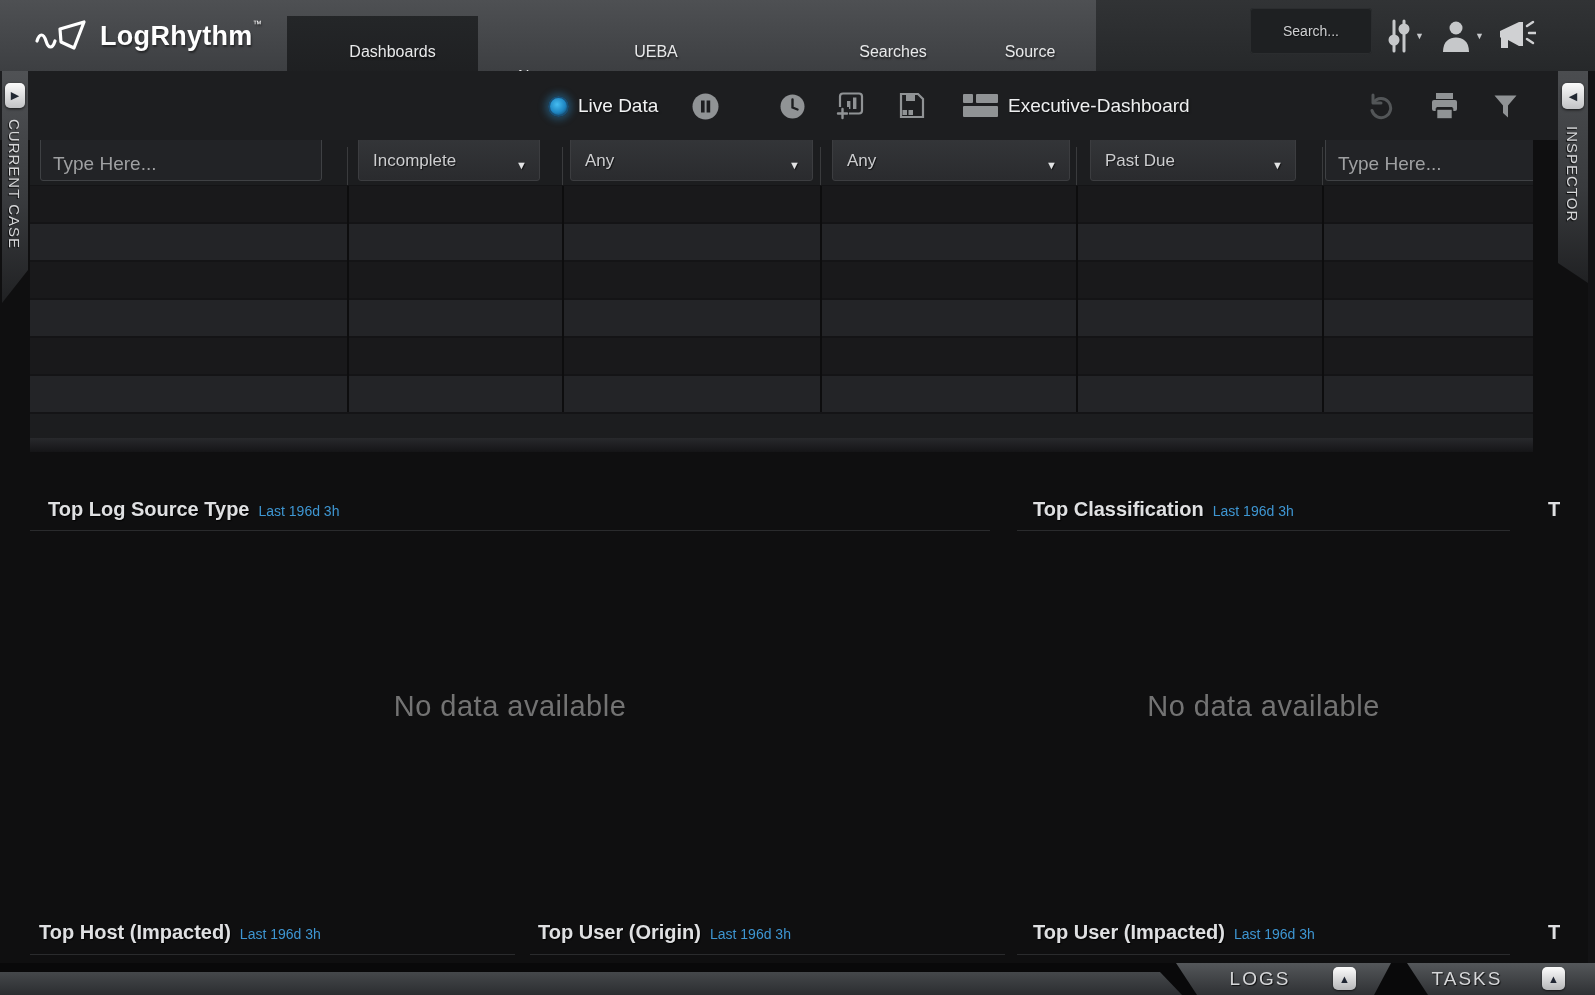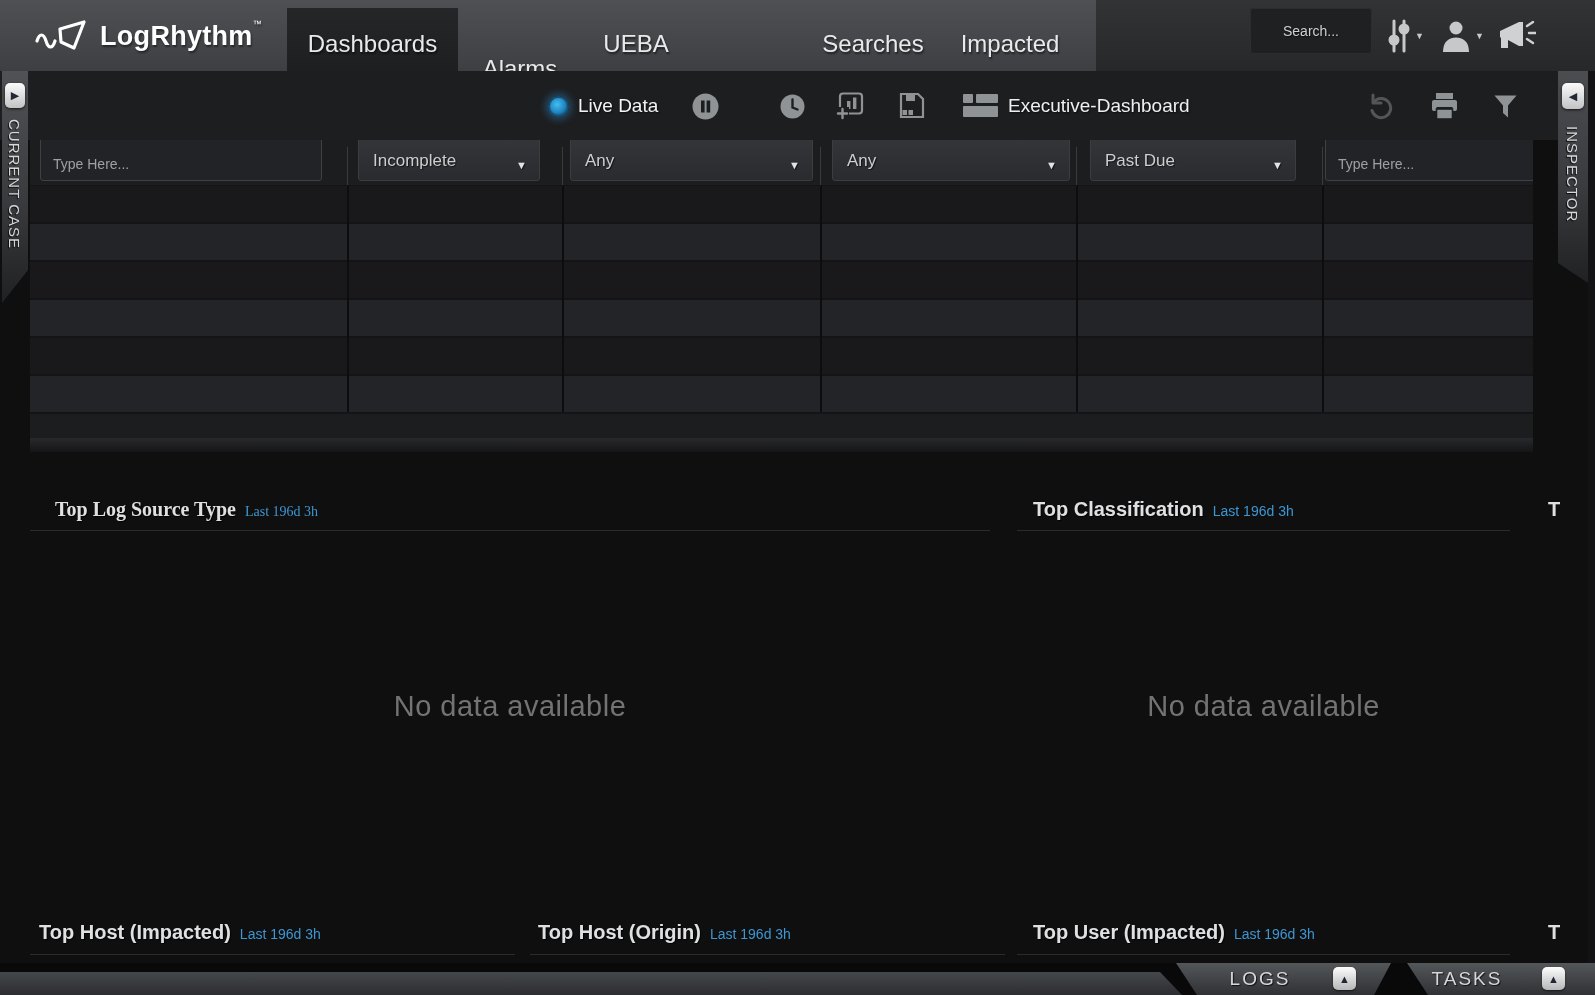--- a/index.html
+++ b/index.html
@@ -12,22 +12,22 @@
           background:linear-gradient(180deg,#36383a,#2a2c2e);}
   .brandblock{position:absolute;left:0;top:0;width:287px;height:71px;box-sizing:border-box;
           background:linear-gradient(180deg,#4e5053,#3d3f42);display:flex;align-items:center;padding-left:34px;cursor:pointer;}
   .brandname{color:#ffffff;font-size:27px;font-weight:700;letter-spacing:.3px;margin-left:10px;
           text-shadow:1px 2px 2px rgba(0,0,0,.45);}
   .brandname sup{font-size:9px;font-weight:400;vertical-align:18px;}
   .tabstrip{position:absolute;left:287px;top:0;width:809px;height:71px;
           background:linear-gradient(180deg,#4e5053,#3d3f42);}
   .navright{position:absolute;left:1096px;top:0;width:499px;height:71px;
           background:linear-gradient(180deg,#313335,#26282a);}
-  .navtab{position:absolute;top:8px;height:71px;display:flex;align-items:center;justify-content:center;
-          color:#e8e9ea;font-size:24px;text-shadow:1px 2px 2px rgba(0,0,0,.55);cursor:pointer;}
+  .navtab{position:absolute;top:16px;height:71px;display:flex;align-items:center;justify-content:center;
+          color:#e8e9ea;font-size:16px;text-shadow:1px 2px 2px rgba(0,0,0,.55);cursor:pointer;padding-left:20px;}
   .navtab.active{background:linear-gradient(180deg,#242628,#1d1e20);}
   .t1{left:287px;width:171px;} .t2{left:458px;width:124px;margin-top:25px;} .t3{left:582px;width:108px;}
   .t4{left:690px;width:112px;} .t5{left:802px;width:142px;} .t6{left:944px;width:132px;}
   .searchbtn{position:absolute;left:1250px;top:8px;width:122px;height:46px;background:#1e2022;
           border-radius:4px;box-shadow:inset 0 0 0 1px #2b2d2f;color:#cfd0d2;font-size:14px;
           display:flex;align-items:center;justify-content:center;cursor:pointer;
           text-shadow:1px 1px 1px rgba(0,0,0,.6);}
   .iconbtn{position:absolute;top:0;height:71px;display:flex;align-items:center;cursor:pointer;}
   .navcaret{font-size:9px;color:#c6c8ca;margin-left:3px;}
 
@@ -52,21 +52,21 @@
          display:flex;align-items:center;justify-content:center;color:#222933;font-size:11px;
          box-shadow:0 1px 3px rgba(0,0,0,.7);cursor:pointer;}
   .vlabel{writing-mode:vertical-rl;color:#d6d7d9;font-size:15px;letter-spacing:1px;
          text-shadow:1px 1px 1px rgba(0,0,0,.8);white-space:nowrap;}
 
   
   .tablewrap{position:absolute;left:30px;top:140px;width:1503px;height:312px;background:#141416;}
   .filterrow{position:absolute;left:0;top:0;width:1503px;height:45px;overflow:hidden;background:#1c1d1f;}
   .fwidget{position:absolute;top:-9px;height:50px;box-sizing:border-box;}
   .finput{background:#222326;border:1px solid #3f4144;border-radius:3px;color:#9fa0a2;
-          font-size:14px;padding:16px 12px 0 12px;outline:none;font-family:"Liberation Sans",sans-serif;}
+          font-size:19px;padding:16px 12px 0 12px;outline:none;font-family:"Liberation Sans",sans-serif;}
   .finput::placeholder{color:#9fa0a2;opacity:1;}
   .fselect{background:linear-gradient(180deg,#35373a,#2a2b2e);border:1px solid #3c3d40;border-radius:3px;
           color:#cdced0;font-size:17px;display:flex;align-items:flex-end;justify-content:space-between;
           padding:0 12px 9px 14px;cursor:pointer;text-shadow:1px 1px 1px rgba(0,0,0,.6);}
   .fcaret{font-size:11px;color:#e2e3e4;}
   .fline{position:absolute;top:7px;height:38px;width:1px;background:#3a3b3d;}
   .tbody{position:absolute;left:0;top:46px;width:1503px;}
   .trow{height:36px;margin-bottom:2px;cursor:pointer;}
   .trow.odd{background:#19191b;} .trow.even{background:#232427;}
   .colline{position:absolute;top:46px;height:226px;width:2px;background:#0d0d0e;z-index:2;}
@@ -113,21 +113,21 @@
       </span>
       <span class="brandname"><span>LogRhythm</span><sup>™</sup></span>
     </div>
     <div class="tabstrip"></div>
     <div class="navright"></div>
 
     <div class="navtab t1 active">Dashboards</div>
     <div class="navtab t2">Alarms</div>
     <div class="navtab t3">UEBA</div>
     <div class="navtab t5">Searches</div>
-    <div class="navtab t6">Impacted</div>
+    <div class="navtab t6">Source</div>
 
     <div class="searchbtn">Search...</div>
 
     <div class="iconbtn" style="left:1386px;">
       <span>
         <svg width="26" height="40" viewBox="0 0 26 40" stroke="#c6c8ca" stroke-width="3" fill="#c6c8ca" stroke-linecap="round">
           <line x1="8" y1="5" x2="8" y2="35"></line>
             <line x1="18" y1="5" x2="18" y2="35"></line>
           <circle cx="8" cy="24" r="4"></circle>
             <circle cx="18" cy="13" r="4"></circle>
@@ -282,21 +282,21 @@
     <div class="colline" style="left:317px;"></div>
     <div class="colline" style="left:532px;"></div>
     <div class="colline" style="left:790px;"></div>
     <div class="colline" style="left:1046px;"></div>
     <div class="colline" style="left:1292px;"></div>
 
     <div class="track1"></div>
     <div class="track2"></div>
   </div>
 
-  <div class="ptitle" style="left:55px;top:498px;font-family:Liberation Serif, serif;">
+  <div class="ptitle" style="left:48px;top:498px;">
     <span class="name">Top Log Source Type</span><span class="range">Last 196d 3h</span>
   </div>
   <div class="underline" style="left:30px;top:530px;width:960px;"></div>
   <div class="nodata" style="left:30px;top:690px;width:960px;">No data available</div>
 
   <div class="ptitle" style="left:1033px;top:498px;">
     <span class="name">Top Classification</span><span class="range">Last 196d 3h</span>
   </div>
   <div class="underline" style="left:1017px;top:530px;width:493px;"></div>
   <div class="nodata" style="left:1017px;top:690px;width:493px;">No data available</div>
@@ -304,21 +304,21 @@
   <div class="clipbox" style="left:1548px;top:498px;">
     <span class="ptitle name" style="position:static;font-size:20px;font-weight:700;color:#dfe0e2;">T</span>
   </div>
 
   <div class="ptitle" style="left:39px;top:921px;">
     <span class="name">Top Host (Impacted)</span><span class="range">Last 196d 3h</span>
   </div>
   <div class="underline" style="left:30px;top:954px;width:485px;"></div>
 
   <div class="ptitle" style="left:538px;top:921px;">
-    <span class="name">Top Host (Origin)</span><span class="range">Last 196d 3h</span>
+    <span class="name">Top User (Origin)</span><span class="range">Last 196d 3h</span>
   </div>
   <div class="underline" style="left:530px;top:954px;width:475px;"></div>
 
   <div class="ptitle" style="left:1033px;top:921px;">
     <span class="name">Top User (Impacted)</span><span class="range">Last 196d 3h</span>
   </div>
   <div class="underline" style="left:1017px;top:954px;width:493px;"></div>
 
   <div class="clipbox" style="left:1548px;top:921px;">
     <span class="ptitle name" style="position:static;font-size:20px;font-weight:700;color:#dfe0e2;">T</span>

